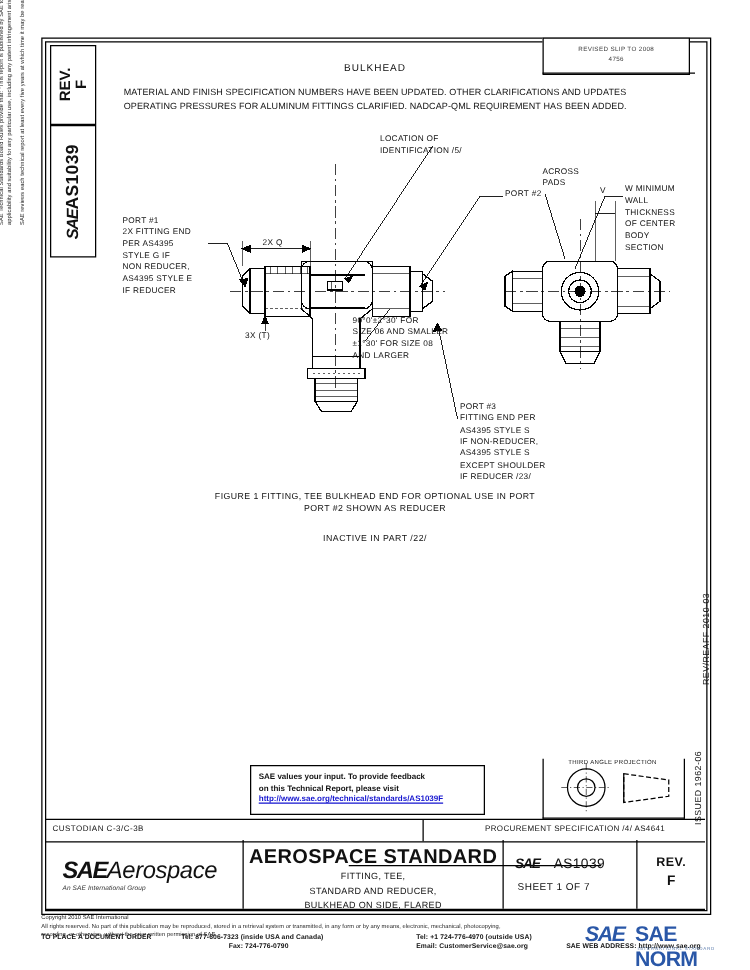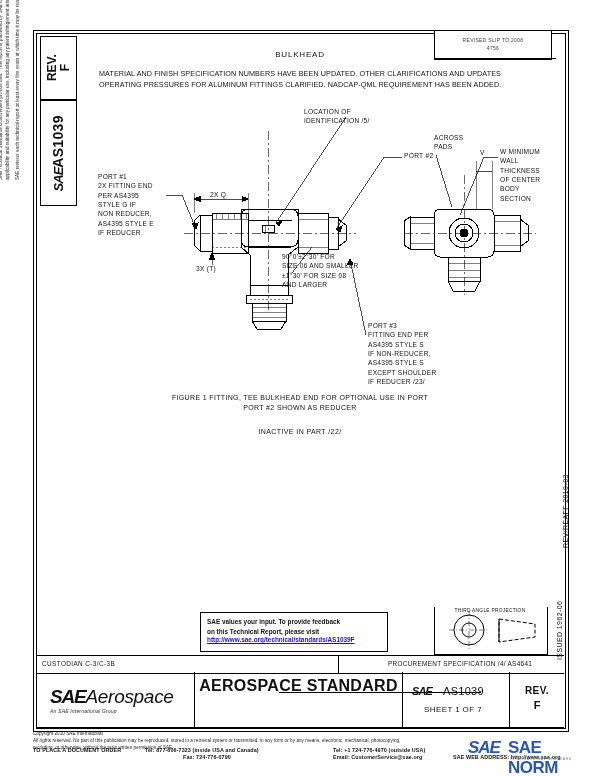--- a/index.html
+++ b/index.html
@@ -112,21 +112,21 @@
   #as-title{position:absolute;left:0;top:5px;width:100%;text-align:center;
         font-size:16px;font-weight:bold;letter-spacing:0.3px;}
   #as-rule{position:absolute;left:84px;top:20px;width:202px;height:0;
         border-top:1.2px solid #000;}
   #as-sub{position:absolute;left:0;top:23px;width:100%;text-align:center;
         font-size:7.2px;line-height:1.62;letter-spacing:0.3px;}
 
   #num-sae{position:absolute;left:9px;top:13px;font-size:11px;font-weight:bold;
         font-style:italic;letter-spacing:-0.9px;}
   #num-val{position:absolute;left:40px;top:13px;font-size:11px;letter-spacing:0.3px;}
-  #sheet-val{position:absolute;left:21px;top:33px;font-size:8px;letter-spacing:0.4px;}
+  #sheet-val{position:absolute;left:11px;top:33px;font-size:8px;letter-spacing:0.4px;}
 
   #rev-lab{position:absolute;left:0;top:13px;width:100%;text-align:center;
         font-size:10px;font-weight:bold;letter-spacing:0.4px;}
   #rev-val{position:absolute;left:0;top:27px;width:100%;text-align:center;
         font-size:11px;font-weight:bold;}
 
   
   #footer{position:absolute;left:33px;top:731px;width:534px;}
   .f-line{font-size:4.6px;line-height:1.5;color:#222;letter-spacing:0.05px;}
   .f-bold{font-size:5.4px;font-weight:bold;letter-spacing:0.1px;}
@@ -373,20 +373,25 @@
     <div id="tb-logo">
       <div class="sae-logo">
         <span>SAE</span><span class="light">Aerospace</span>
       </div>
       <div class="sae-sub">An SAE International Group</div>
     </div>
 
     <div id="tb-mid">
       <div id="as-title">AEROSPACE STANDARD</div>
       <div id="as-rule"></div>
+      <div id="as-sub">
+        <div>FITTING, TEE,</div>
+        <div>STANDARD AND REDUCER,</div>
+        <div>BULKHEAD ON SIDE, FLARED</div>
+      </div>
     </div>
 
     <div id="tb-num">
       <div id="num-sae">SAE</div>
       <div id="num-val">AS1039</div>
       <div id="sheet-val">SHEET 1 OF 7</div>
     </div>
 
     <div id="tb-rev">
       <div id="rev-lab">REV.</div>

